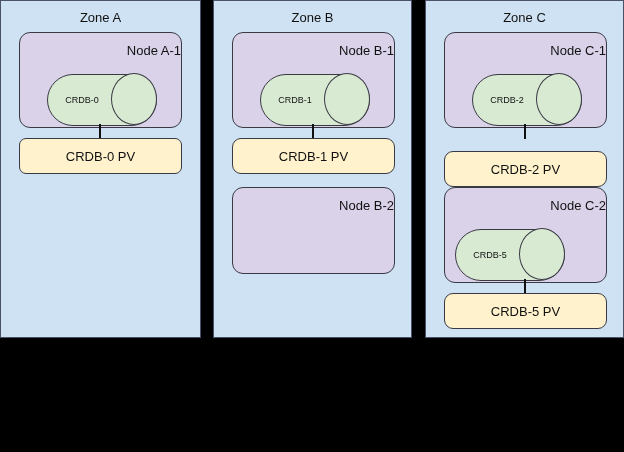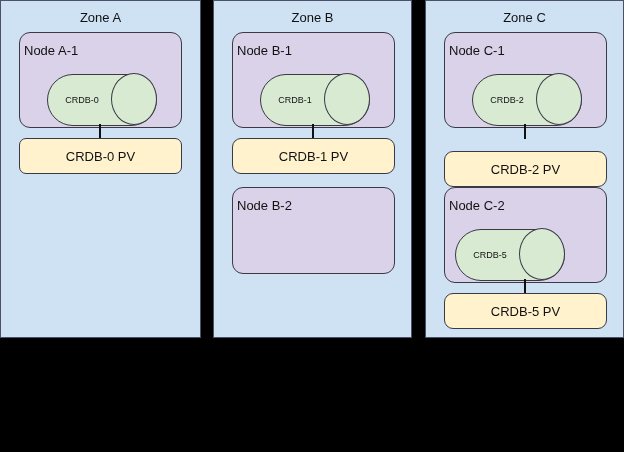--- a/index.html
+++ b/index.html
@@ -47,24 +47,24 @@
   .node {
     position: absolute;
     background: #d9d2e9;
     border: 1px solid #3a3a45;
     border-radius: 11px;
     box-sizing: border-box;
   }
 
   .node-label {
     position: absolute;
-    left: 4px;
+    left: 16px;
     right: 0;
     top: 10px;
-    text-align: left;
+    text-align: right;
     font-size: 13px;
     color: #111111;
     line-height: 15px;
     white-space: nowrap;
   }
 
   
   .cyl {
     position: absolute;
     box-sizing: border-box;

